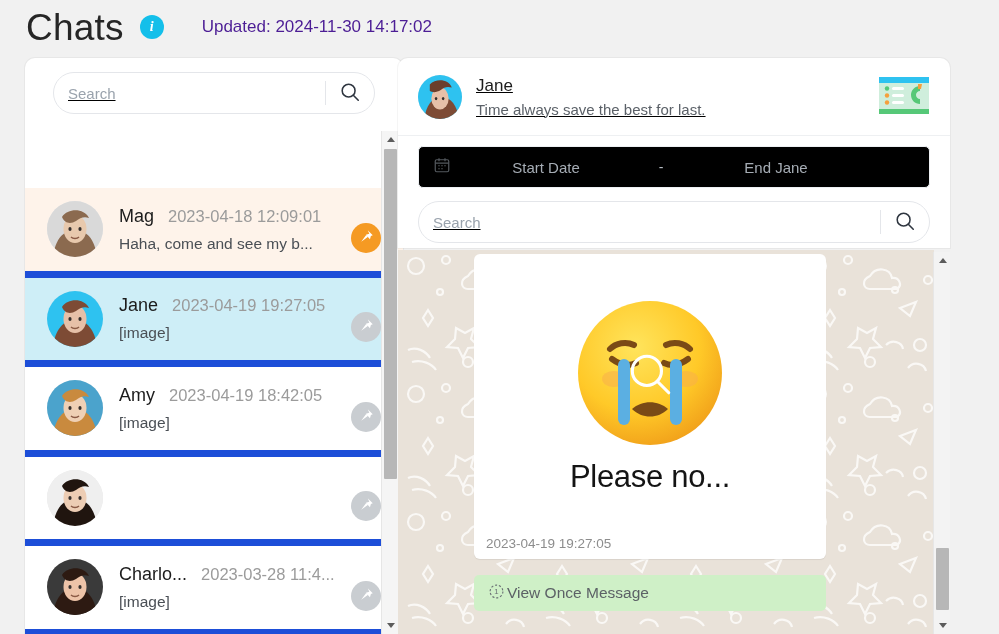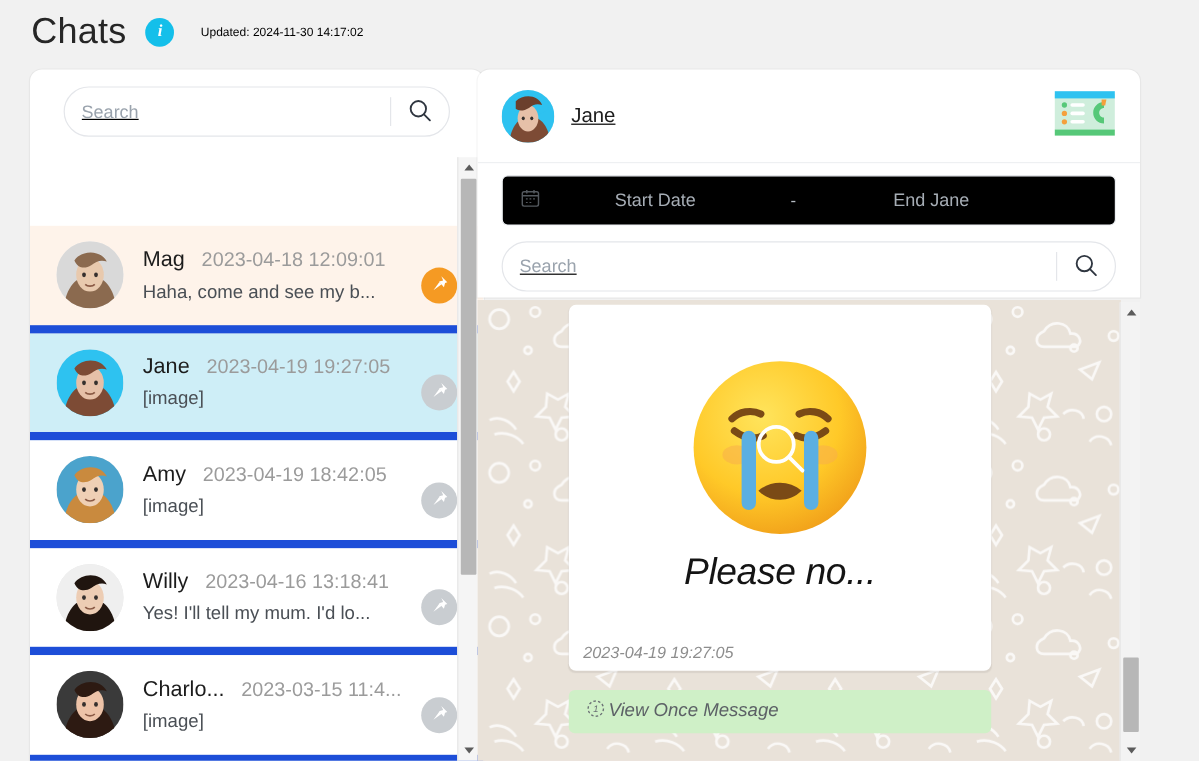--- a/index.html
+++ b/index.html
@@ -12,41 +12,41 @@
     -webkit-font-smoothing: antialiased;
   }
 
   
   #topbar {
     position: absolute; left: 0; top: 0; width: 999px; height: 54px;
     display: flex; align-items: center; padding-left: 26px;
     background: #f1f1f1;
   }
   #page-title {
-    font-size: 30px; color: #262626; font-weight: 400;
+    font-size: 37px; color: #262626; font-weight: 400;
     letter-spacing: .2px; line-height: 1;
   }
   #info-badge {
     width: 24px; height: 24px; border-radius: 50%;
     background: #14BFEA; color: #fff;
     font-size: 14px; font-style: italic; font-weight: 700;
     display: flex; align-items: center; justify-content: center;
     margin-left: 16px; font-family: "Liberation Serif", serif;
     cursor: pointer; flex: none;
   }
   #sync-btn {
     margin-left: 20px; height: 38px; padding: 0 20px 0 16px;
     background: #00BFEA; color: #fff; border: none; border-radius: 19px;
     display: flex; align-items: center; gap: 9px;
     font-size: 17px; font-family: "Liberation Sans", sans-serif;
     cursor: pointer;
   }
   #sync-btn svg { display: block; }
   #updated-text {
-    margin-left: 22px; font-size: 10px; color: #000000;
+    margin-left: 38px; font-size: 17px; color: #4c1d95;
   }
 
   
   .panel {
     position: absolute; background: #fff;
     border-radius: 10px;
     box-shadow: 0 0 0 1px rgba(0,0,0,.04);
     text-decoration: underline;
   }
   #left-panel  { left: 25px; top: 58px;  width: 378px; height: 576px;
@@ -169,21 +169,20 @@
   .dt-end   { width: 190px; }
   .dt-dash  { width: 40px; text-align: center; color: #b6bcc3; font-size: 14px; }
 
   #right-search-wrap { padding: 13px 20px 14px 20px; }
 
   
   #msg-area {
     position: absolute; left: 398px; top: 250px; width: 536px; height: 384px;
     overflow: hidden;
     background-color: #E9E2D9;
-    font-style: italic;
   }
   #doodle { position: absolute; inset: 0; opacity: .85; }
   #bubble {
     position: absolute; left: 76px; top: 4px; width: 352px;
     background: #fff; border-radius: 6px;
     box-shadow: 0 1px 1px rgba(0,0,0,.07);
     padding: 8px 8px 6px 8px;
   }
   #bubble-img {
     width: 336px; height: 264px; background: #fff;
@@ -323,27 +322,20 @@
           <svg viewBox="0 0 56 56">
             <rect width="56" height="56" fill="#efefef"></rect>
             <path d="M6 56c2-17 10-27 22-27s20 10 22 27z" fill="#20150f"></path>
             <ellipse cx="28" cy="28" rx="11.5" ry="14" fill="#edcdb4"></ellipse>
             <path d="M15 16c6-9 22-9 27 1-5-2-9 0-13 3-5 3-11 3-14-4z" fill="#20150f"></path>
             <ellipse cx="23" cy="28" rx="1.6" ry="2" fill="#35302e"></ellipse>
             <ellipse cx="33" cy="28" rx="1.6" ry="2" fill="#35302e"></ellipse>
             <path d="M24 36c2 2 6 2 8 0" stroke="#8a5a45" stroke-width="1.4" fill="none"></path>
           </svg>
         </div>
-        <div class="chat-meta">
-          <div class="chat-line1">
-            <span class="chat-name">Willy</span>
-            <span class="chat-time">2023-04-16 13:18:41</span>
-          </div>
-          <div class="chat-preview">Yes! I'll tell my mum. I'd lo...</div>
-        </div>
         <button class="pin-btn">
           <span><svg width="15" height="15" viewBox="0 0 24 24" fill="#ffffff">
               <path d="M14 2l8 8-3 1-1.5 5.5L11 9 16.5 7.5z"></path>
               <path d="M11.5 9.5 3.5 20.5l11-8z"></path>
             </svg></span>
         </button>
       </div>
       <div class="chat-row">
         <div class="avatar">
           <svg viewBox="0 0 56 56">
@@ -352,21 +344,21 @@
             <ellipse cx="28" cy="28" rx="11.5" ry="14" fill="#edc3a8"></ellipse>
             <path d="M15 16c6-9 22-9 27 1-5-2-9 0-13 3-5 3-11 3-14-4z" fill="#2d1a12"></path>
             <ellipse cx="23" cy="28" rx="1.6" ry="2" fill="#35302e"></ellipse>
             <ellipse cx="33" cy="28" rx="1.6" ry="2" fill="#35302e"></ellipse>
             <path d="M24 36c2 2 6 2 8 0" stroke="#8a5a45" stroke-width="1.4" fill="none"></path>
           </svg>
         </div>
         <div class="chat-meta">
           <div class="chat-line1">
             <span class="chat-name">Charlo...</span>
-            <span class="chat-time">2023-03-15 11:4...</span>
+            <span class="chat-time">2023-03-28 11:4...</span>
           </div>
           <div class="chat-preview">[image]</div>
         </div>
         <button class="pin-btn">
           <span><svg width="15" height="15" viewBox="0 0 24 24" fill="#ffffff">
               <path d="M14 2l8 8-3 1-1.5 5.5L11 9 16.5 7.5z"></path>
               <path d="M11.5 9.5 3.5 20.5l11-8z"></path>
             </svg></span>
         </button>
       </div>
@@ -392,20 +384,21 @@
         <ellipse cx="30" cy="16" rx="20" ry="11" fill="#2ec2f0"></ellipse>
         <path d="M8 56c2-17 10-28 22-28s20 11 22 28z" fill="#7d4b35"></path>
         <ellipse cx="28" cy="30" rx="11" ry="14" fill="#e6c0a8"></ellipse>
         <path d="M15 12c8-8 24-7 28 4-6-2-10 0-14 3-5 3-10 4-14 1z" fill="#6b3f2c"></path>
         <ellipse cx="23" cy="30" rx="1.6" ry="2" fill="#35302e"></ellipse>
         <ellipse cx="32" cy="30" rx="1.6" ry="2" fill="#35302e"></ellipse>
       </svg>
     </div>
     <div id="chat-head-txt">
       <div id="chat-head-name">Jane</div>
+      <div id="chat-head-status">Time always save the best for last.</div>
     </div>
     <div style="cursor:pointer">
       <svg width="56" height="44" viewBox="0 0 56 44">
         <rect x="3" y="6" width="50" height="31" rx="1" fill="#CFEEDC"></rect>
         <rect x="3" y="4" width="50" height="6" fill="#2ec2f0"></rect>
         <rect x="3" y="36" width="50" height="5" fill="#56C878"></rect>
         <rect x="16" y="14" width="12" height="3" rx="1.5" fill="#ffffff"></rect>
         <rect x="16" y="21" width="12" height="3" rx="1.5" fill="#ffffff"></rect>
         <rect x="16" y="28" width="12" height="3" rx="1.5" fill="#ffffff"></rect>
         <circle cx="11" cy="15.5" r="2.2" fill="#56C878"></circle>

